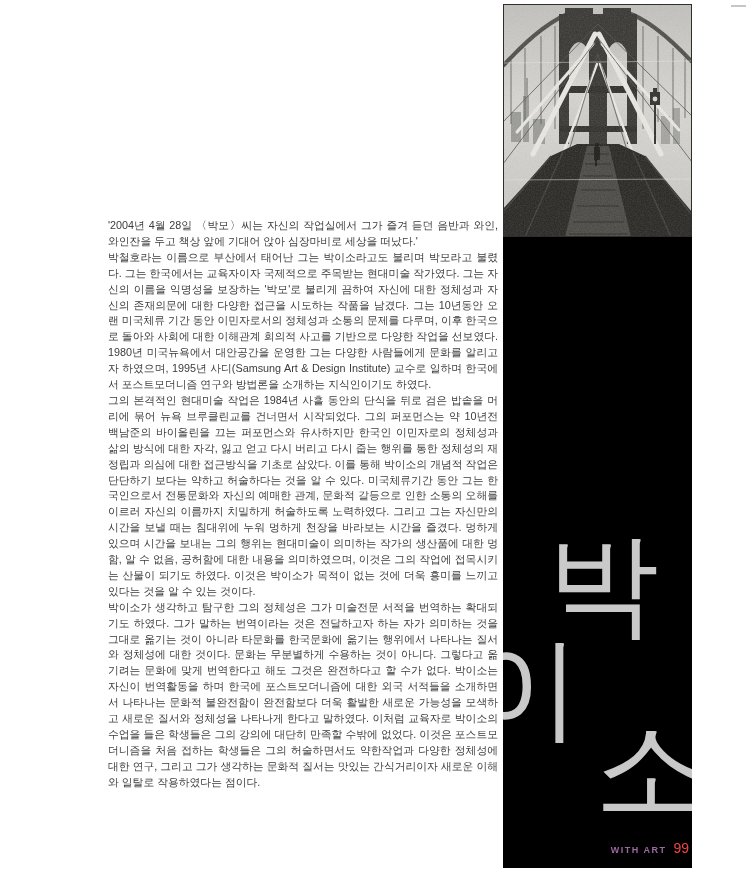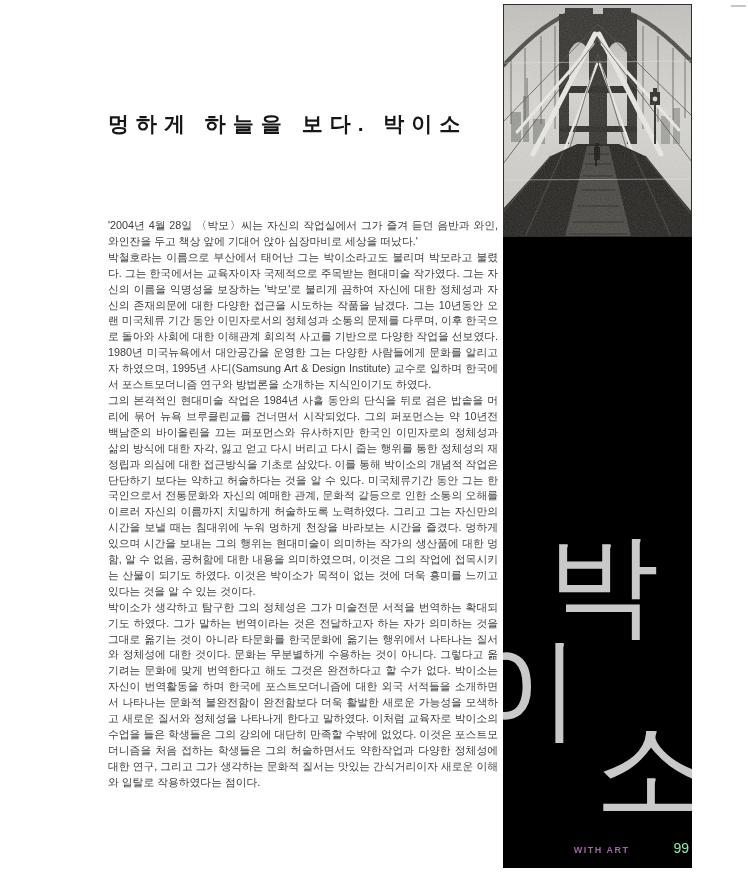--- a/index.html
+++ b/index.html
@@ -43,21 +43,20 @@
   .footer-label { font-size:9px; letter-spacing:1.5px; font-weight:bold; }
   .page-number  { font-size:14px; }
 </style>
 </head>
 <body>
 
 <div class="page">
 
   <div class="corner-mark"></div>
 
-  <h1 class="article-title" style="color: rgb(22, 22, 22);">멍하게 하늘을 보다. 박이소</h1>
 
   <div class="body-text" style="color: rgb(59, 59, 59);">
     <p>'2004년 4월 28일 〈박모〉씨는 자신의 작업실에서 그가 즐겨 듣던 음반과 와인, 와인잔을 두고 책상 앞에 기대어 앉아 심장마비로 세상을 떠났다.'</p>
     <p>박철호라는 이름으로 부산에서 태어난 그는 박이소라고도 불리며 박모라고 불렸다. 그는 한국에서는 교육자이자 국제적으로 주목받는 현대미술 작가였다. 그는 자신의 이름을 익명성을 보장하는 '박모'로 불리게 끔하여 자신에 대한 정체성과 자신의 존재의문에 대한 다양한 접근을 시도하는 작품을 남겼다. 그는 10년동안 오랜 미국체류 기간 동안 이민자로서의 정체성과 소통의 문제를 다루며, 이후 한국으로 돌아와 사회에 대한 이해관계 회의적 사고를 기반으로 다양한 작업을 선보였다. 1980년 미국뉴욕에서 대안공간을 운영한 그는 다양한 사람들에게 문화를 알리고자 하였으며, 1995년 사디(Samsung Art &amp; Design Institute) 교수로 일하며 한국에서 포스트모더니즘 연구와 방법론을 소개하는 지식인이기도 하였다.</p>
     <p>그의 본격적인 현대미술 작업은 1984년 사흘 동안의 단식을 뒤로 검은 밥솥을 머리에 묶어 뉴욕 브루클린교를 건너면서 시작되었다. 그의 퍼포먼스는 약 10년전 백남준의 바이올린을 끄는 퍼포먼스와 유사하지만 한국인 이민자로의 정체성과 삶의 방식에 대한 자각, 잃고 얻고 다시 버리고 다시 줍는 행위를 통한 정체성의 재정립과 의심에 대한 접근방식을 기초로 삼았다. 이를 통해 박이소의 개념적 작업은 단단하기 보다는 약하고 허술하다는 것을 알 수 있다. 미국체류기간 동안 그는 한국인으로서 전통문화와 자신의 예매한 관계, 문화적 갈등으로 인한 소통의 오해를 이르러 자신의 이름까지 치밀하게 허술하도록 노력하였다. 그리고 그는 자신만의 시간을 보낼 때는 침대위에 누워 멍하게 천장을 바라보는 시간을 즐겼다. 멍하게 있으며 시간을 보내는 그의 행위는 현대미술이 의미하는 작가의 생산품에 대한 멍함, 알 수 없음, 공허함에 대한 내용을 의미하였으며, 이것은 그의 작업에 접목시키는 산물이 되기도 하였다. 이것은 박이소가 목적이 없는 것에 더욱 흥미를 느끼고 있다는 것을 알 수 있는 것이다.</p>
     <p>박이소가 생각하고 탐구한 그의 정체성은 그가 미술전문 서적을 번역하는 확대되기도 하였다. 그가 말하는 번역이라는 것은 전달하고자 하는 자가 의미하는 것을 그대로 옮기는 것이 아니라 타문화를 한국문화에 옮기는 행위에서 나타나는 질서와 정체성에 대한 것이다. 문화는 무분별하게 수용하는 것이 아니다. 그렇다고 옮기려는 문화에 맞게 번역한다고 해도 그것은 완전하다고 할 수가 없다. 박이소는 자신이 번역활동을 하며 한국에 포스트모더니즘에 대한 외국 서적들을 소개하면서 나타나는 문화적 불완전함이 완전함보다 더욱 활발한 새로운 가능성을 모색하고 새로운 질서와 정체성을 나타나게 한다고 말하였다. 이처럼 교육자로 박이소의 수업을 들은 학생들은 그의 강의에 대단히 만족할 수밖에 없었다. 이것은 포스트모더니즘을 처음 접하는 학생들은 그의 허술하면서도 약한작업과 다양한 정체성에 대한 연구, 그리고 그가 생각하는 문화적 질서는 맛있는 간식거리이자 새로운 이해와 일탈로 작용하였다는 점이다.</p>
   </div>
 
   <div class="side-panel">
 
@@ -169,18 +168,18 @@
       <rect x="0" y="0" width="189" height="233" fill="none" stroke="#2f2e2b" stroke-width="2"></rect>
     </svg>
 
     <div class="black-panel" style="background: rgb(0, 0, 0);">
       <span class="hangul-char char-bak" style="color: rgb(201, 201, 201);">박</span>
       <span class="hangul-char char-i" style="color: rgb(201, 201, 201);">이</span>
       <span class="hangul-char char-so" style="color: rgb(201, 201, 201);">소</span>
 
       <div class="panel-footer">
         <span class="footer-label" style="color: rgb(156, 104, 162);">WITH ART</span>
-        <span class="page-number" style="color: #86efac; margin-left: 37px;">99</span>
+        <span class="page-number" style="color: #ef4444;">99</span>
       </div>
     </div>
   </div>
 
 </div>
 
 </body></html>

